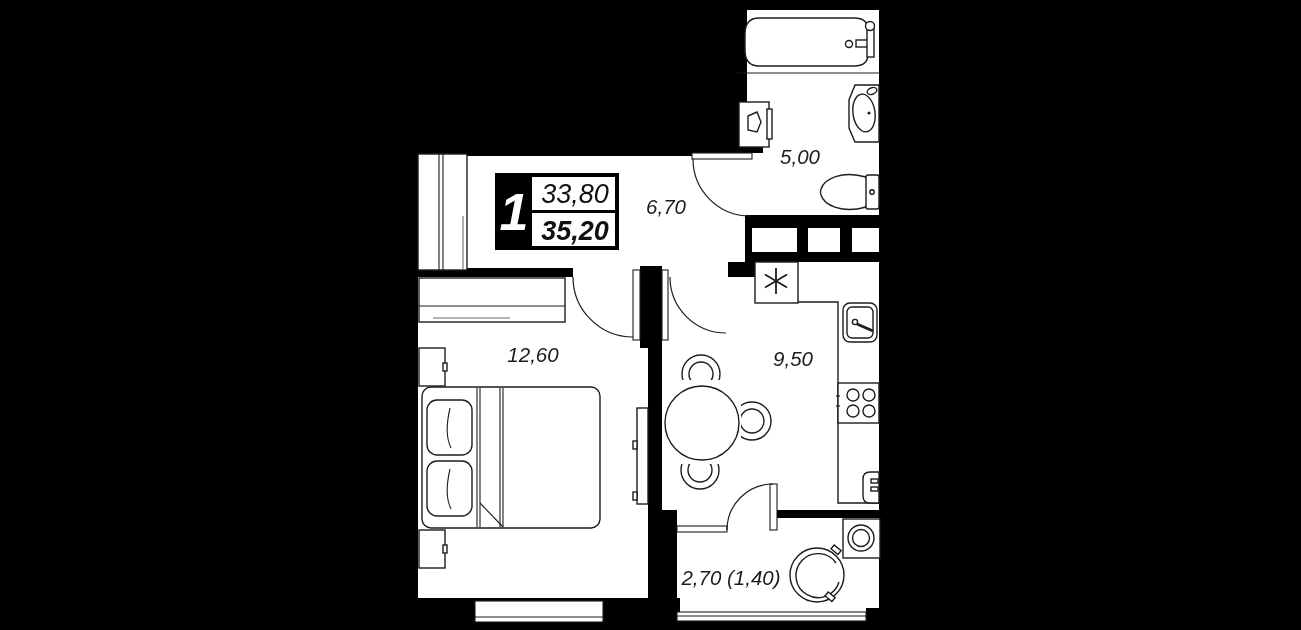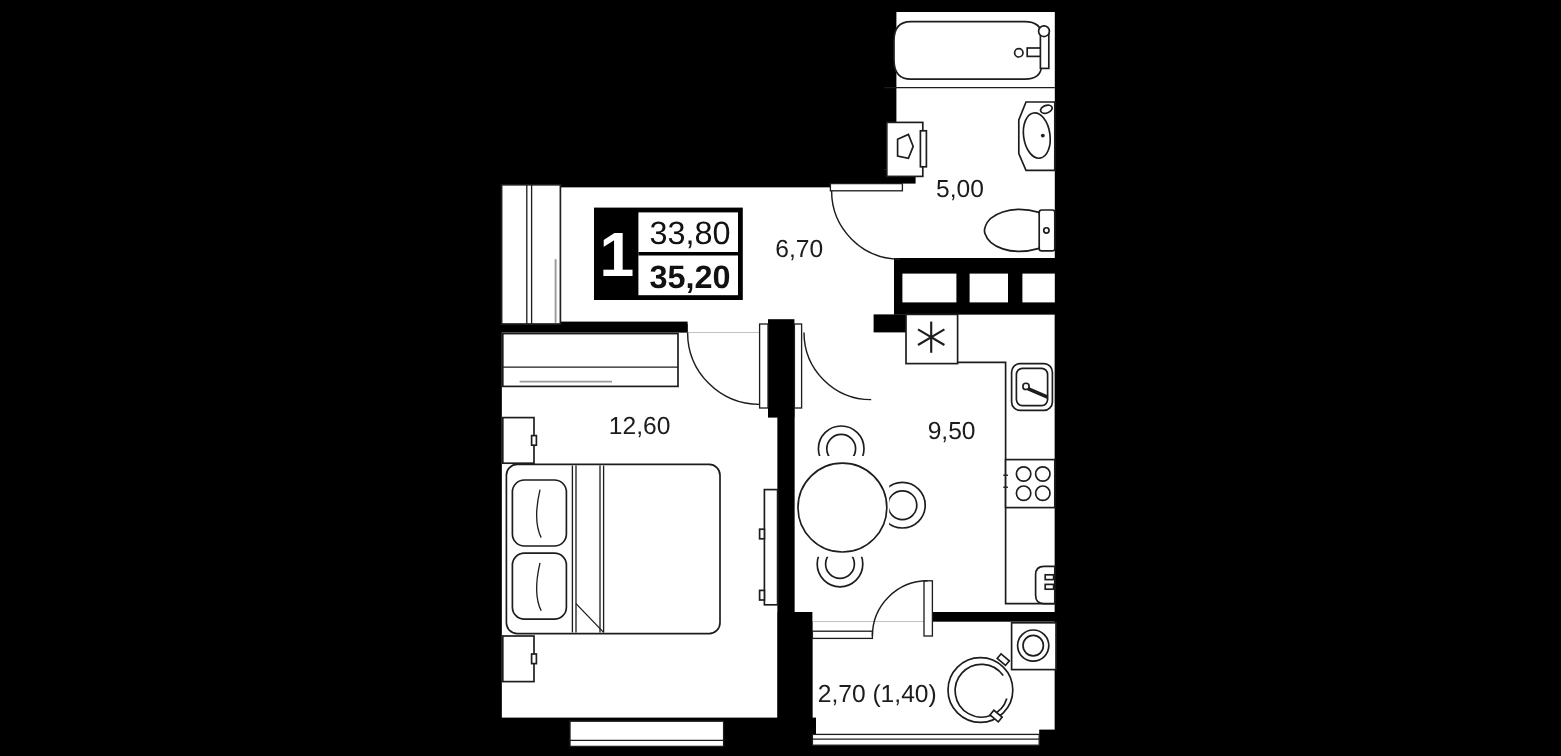--- a/index.html
+++ b/index.html
@@ -1,16 +1,16 @@
 <!DOCTYPE html>
 <html><head>
 <meta charset="utf-8">
 <style>
   html,body{margin:0;padding:0;background:#000;}
-  .stage{position:relative;width:1301px;height:630px;background:#4d7c0f;overflow:hidden;}
+  .stage{position:relative;width:1301px;height:630px;background:#4d7c0f;overflow:hidden;font-style:italic;}
   svg{display:block;font-family:"Liberation Sans",sans-serif;}
   .wall{fill:#000000;stroke:none;}
   .floor{fill:#ffffff;stroke:none;}
   .fx{fill:#ffffff;stroke:#1d1d1d;stroke-width:1.4;}
   .fxn{fill:none;stroke:#1d1d1d;stroke-width:1.4;}
   .thin{fill:none;stroke:#1d1d1d;stroke-width:1.1;}
   .gray{fill:none;stroke:#9a9a9a;stroke-width:1.6;}
   .arc{fill:none;stroke:#1d1d1d;stroke-width:1.2;}
   .leaf{fill:#ffffff;stroke:#1d1d1d;stroke-width:1.1;}
   .room-label{font-size:20.5px;fill:#1c1c1c;text-anchor:middle;}

